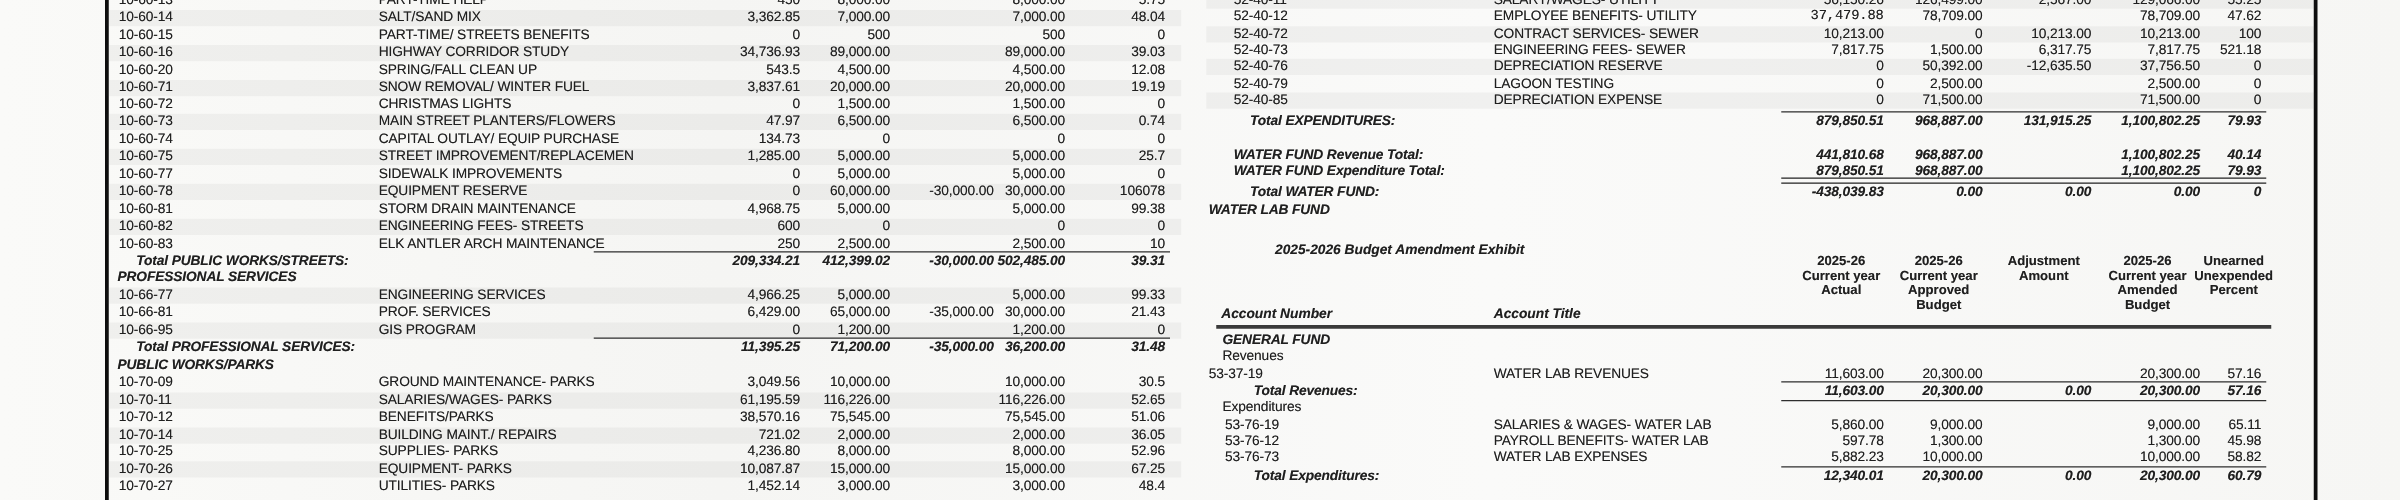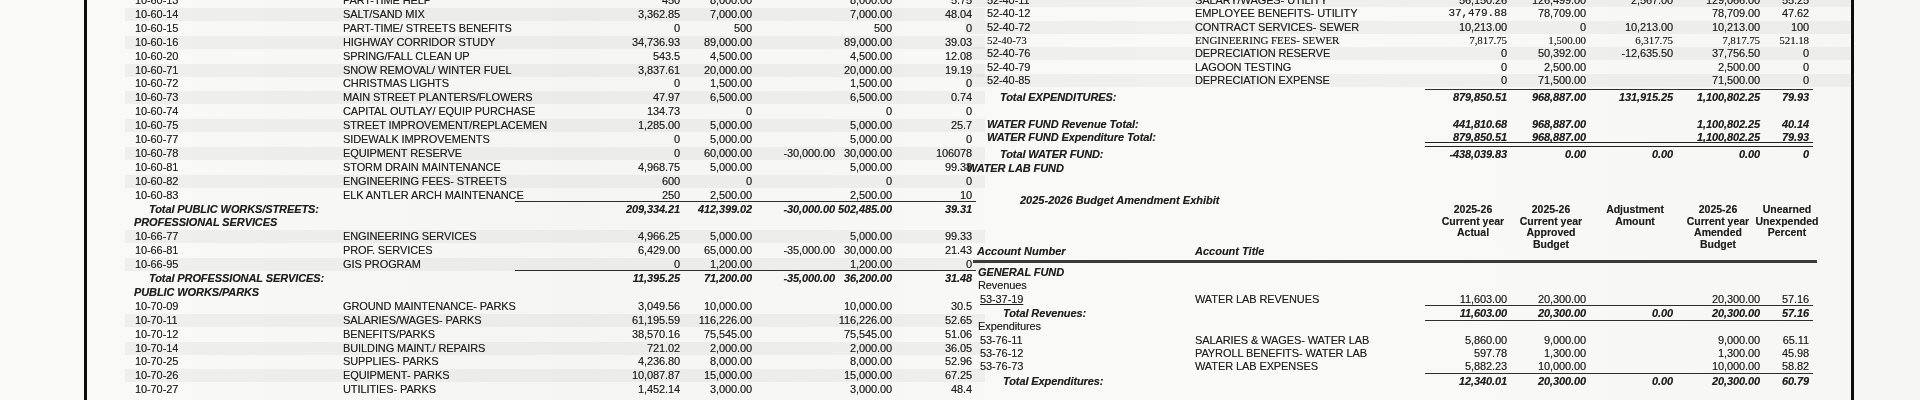--- a/index.html
+++ b/index.html
@@ -6,21 +6,21 @@
   .screen{
     position:relative;width:1920px;height:400px;overflow:hidden;
     background:linear-gradient(90deg,#fafaf8,#f5f5f3 30%,#fafaf9 62%,#f6f6f4);
     font-family:"Liberation Sans","DejaVu Sans",sans-serif;
     color:#1f1f1f;
   }
   .edge{position:absolute;top:0;height:400px;width:3px;background:#0d0d0d;}
   .edge-l{left:84px;}
   .edge-r{left:1851px;}
   .page{position:absolute;top:0;height:400px;}
-  .page-l{left:85px;width:860px;margin-left:40px;}
+  .page-l{left:85px;width:860px;}
   .page-r{left:965px;width:888px;}
   .r{position:absolute;left:0;right:0;height:13px;font-size:11px;line-height:13px;white-space:nowrap;}
   .r.stripe{background:rgba(70,70,70,0.055);}
   .c{position:absolute;top:0;letter-spacing:-0.1px;text-shadow:0 0 0.5px rgba(40,40,40,0.55);}
   .num{text-align:right;}
   .bold{font-weight:700;font-style:italic;}
   .rule{position:absolute;height:1px;background:#2e2e2e;}
   .drule{position:absolute;height:3px;border-top:1.5px solid #222;border-bottom:1px solid #222;}
   .exhibit-title{position:absolute;left:55px;top:194px;font-size:11px;line-height:13px;white-space:nowrap;text-shadow:0 0 0.5px rgba(40,40,40,0.55);}
   .hdr-col{position:absolute;top:204px;width:110px;margin-left:-55px;text-align:center;font-size:10.5px;line-height:11.5px;white-space:pre-line;font-weight:700;text-shadow:0 0 0.4px rgba(40,40,40,0.5);}
@@ -307,21 +307,21 @@
       </div>
       <div class="r stripe" style="top: 20.6px;">
         <span class="c" style="left: 22px;">52-40-72</span>
         <span class="c" style="left: 230px;">CONTRACT SERVICES- SEWER</span>
         <span class="c num" style="right: 346px;">10,213.00</span>
         <span class="c num" style="right: 267px;">0</span>
         <span class="c num" style="right: 180px;">10,213.00</span>
         <span class="c num" style="right: 93px;">10,213.00</span>
         <span class="c num" style="right: 44px;">100</span>
       </div>
-      <div class="r" style="top: 33.9px; font-family: Liberation Serif, serif;">
+      <div class="r" style="top: 33.9px;">
         <span class="c" style="left: 22px;">52-40-73</span>
         <span class="c" style="left: 230px;">ENGINEERING FEES- SEWER</span>
         <span class="c num" style="right: 346px;">7,817.75</span>
         <span class="c num" style="right: 267px;">1,500.00</span>
         <span class="c num" style="right: 180px;">6,317.75</span>
         <span class="c num" style="right: 93px;">7,817.75</span>
         <span class="c num" style="right: 44px; margin-left: 12px;">521.18</span>
       </div>
       <div class="r stripe" style="top: 47.2px;">
         <span class="c" style="left: 22px;">52-40-76</span>
@@ -384,42 +384,42 @@
       <div class="r" style="top: 161.6px;">
         <span class="c bold" style="left: 2px;">WATER LAB FUND</span>
       </div>
       <div class="r" style="top: 266px;">
         <span class="c bold" style="left: 13px;">GENERAL FUND</span>
       </div>
       <div class="r" style="top: 279.35px;">
         <span class="c" style="left: 13px;">Revenues</span>
       </div>
       <div class="r" style="top: 292.7px;">
-        <span class="c" style="left: 15px; text-decoration: underline;">53-37-19</span>
+        <span class="c" style="left: 2px;">53-37-19</span>
         <span class="c" style="left: 230px;">WATER LAB REVENUES</span>
         <span class="c num" style="right: 346px;">11,603.00</span>
         <span class="c num" style="right: 267px;">20,300.00</span>
         <span class="c num" style="right: 93px;">20,300.00</span>
         <span class="c num" style="right: 44px;">57.16</span>
       </div>
       <div class="r" style="top: 307.05px;">
         <span class="c bold" style="left: 38px;">Total Revenues:</span>
         <span class="c num bold" style="right: 346px;">11,603.00</span>
         <span class="c num bold" style="right: 267px;">20,300.00</span>
         <span class="c num bold" style="right: 180px;">0.00</span>
         <span class="c num bold" style="right: 93px;">20,300.00</span>
         <span class="c num bold" style="right: 44px;">57.16</span>
         <div class="rule" style="left: 460px; right: 40px; top: -2px;"></div>
         <div class="rule" style="left: 460px; right: 40px; top: 13px;"></div>
       </div>
       <div class="r" style="top: 320.4px;">
         <span class="c" style="left: 13px;">Expenditures</span>
       </div>
       <div class="r" style="top: 333.75px;">
-        <span class="c" style="left: 15px;">53-76-11</span>
+        <span class="c" style="left: 15px;">53-76-19</span>
         <span class="c" style="left: 230px;">SALARIES &amp; WAGES- WATER LAB</span>
         <span class="c num" style="right: 346px;">5,860.00</span>
         <span class="c num" style="right: 267px;">9,000.00</span>
         <span class="c num" style="right: 93px;">9,000.00</span>
         <span class="c num" style="right: 44px;">65.11</span>
       </div>
       <div class="r" style="top: 347.1px;">
         <span class="c" style="left: 15px;">53-76-12</span>
         <span class="c" style="left: 230px;">PAYROLL BENEFITS- WATER LAB</span>
         <span class="c num" style="right: 346px; margin-left: 48px;">597.78</span>

